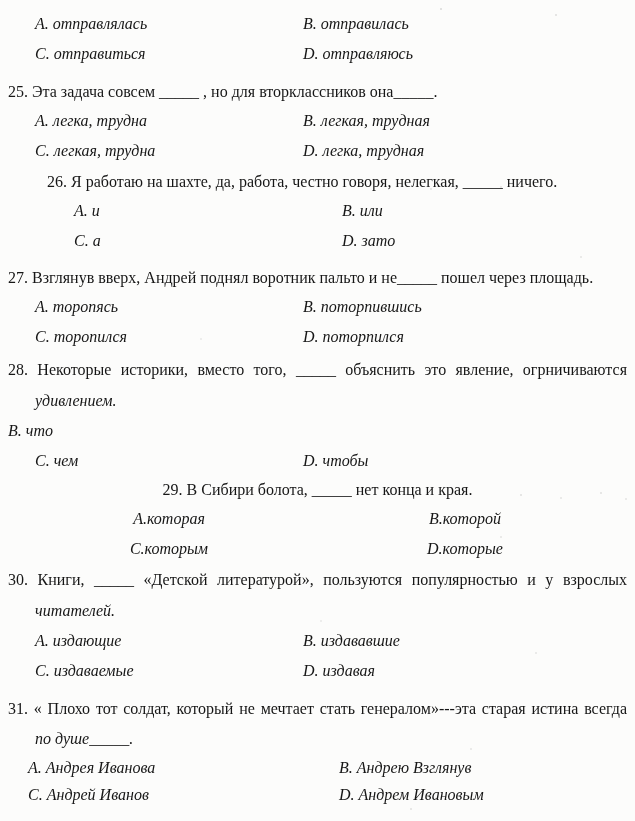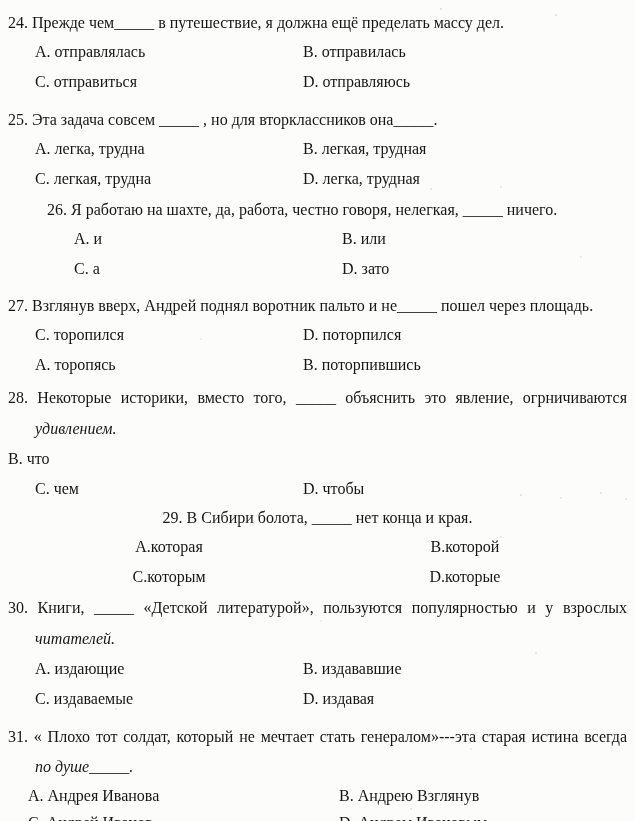--- a/index.html
+++ b/index.html
@@ -17,21 +17,21 @@
   .page { position: relative; z-index: 1; }
   .q { }
   .q-line { line-height: 28px; white-space: nowrap; }
   .two .q-line { line-height: 31px; }
   .justify {
     white-space: normal;
     text-align: justify;
     text-align-last: justify;
   }
   .cont { margin-left: 27px; font-style: italic; }
-  .opt-row { display: flex; line-height: 30px; }
+  .opt-row { display: flex; line-height: 30px; font-style: italic; }
   .opt-l { margin-left: 27px; flex: 0 0 268px; }
   .opt-r { flex: 1 1 auto; }
   
   .q25 { margin-top: 9px; }
   .q26 { margin-top: 2px; margin-left: 39px; }
   .q27 { margin-top: 8px; }
   .q28 { margin-top: 2px; }
   .q29 { margin-top: 0; text-align: center; }
   .q30 { margin-top: 0; }
   .q31 { margin-top: 8px; }
@@ -64,21 +64,20 @@
   }
 </style>
 </head>
 <body>
 
 <div class="noise"></div>
 
 <div class="page">
 
   <div class="q q24">
-    <div class="q-line"><span>24.</span> <span>Прежде чем_____ в путешествие, я должна ещё пределать массу дел.</span></div>
     <div class="opt-row">
       <span class="opt-l">A. отправлялась</span>
       <span class="opt-r">B. отправилась</span>
     </div>
     <div class="opt-row">
       <span class="opt-l">C. отправиться</span>
       <span class="opt-r">D. отправляюсь</span>
     </div>
   </div>
 
@@ -102,26 +101,26 @@
     </div>
     <div class="opt-row">
       <span class="opt-l">C. а</span>
       <span class="opt-r">D. зато</span>
     </div>
   </div>
 
   <div class="q q27">
     <div class="q-line"><span>27.</span> <span>Взглянув вверх, Андрей поднял воротник пальто и не_____ пошел через площадь.</span></div>
     <div class="opt-row">
+      <span class="opt-l">A. торопясь</span>
+      <span class="opt-r">B. поторпившись</span>
+    </div>
+    <div class="opt-row">
       <span class="opt-l">C. торопился</span>
       <span class="opt-r">D. поторпился</span>
-    </div>
-    <div class="opt-row">
-      <span class="opt-l">A. торопясь</span>
-      <span class="opt-r">B. поторпившись</span>
     </div>
   </div>
 
   <div class="q q28 two">
     <div class="q-line justify"><span>28.</span> <span>Некоторые историки, вместо того, _____ объяснить это явление, огрничиваются</span></div>
     <div class="q-line cont">удивлением.</div>
     <div class="opt-row">
       <span class="opt-r">B. что</span>
     </div>
     <div class="opt-row">

